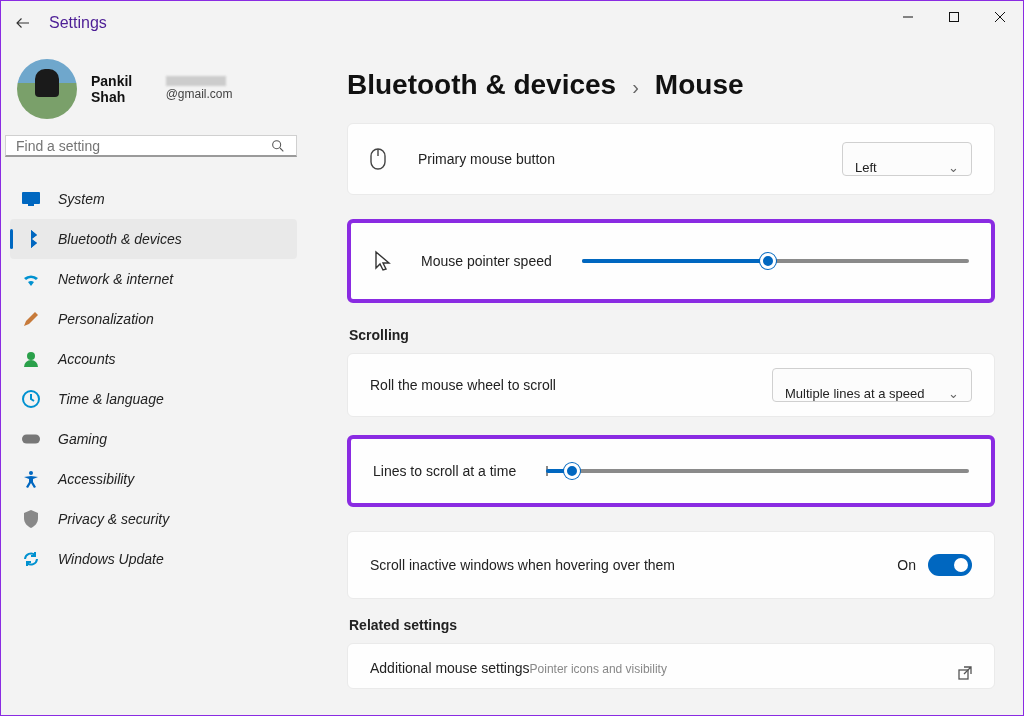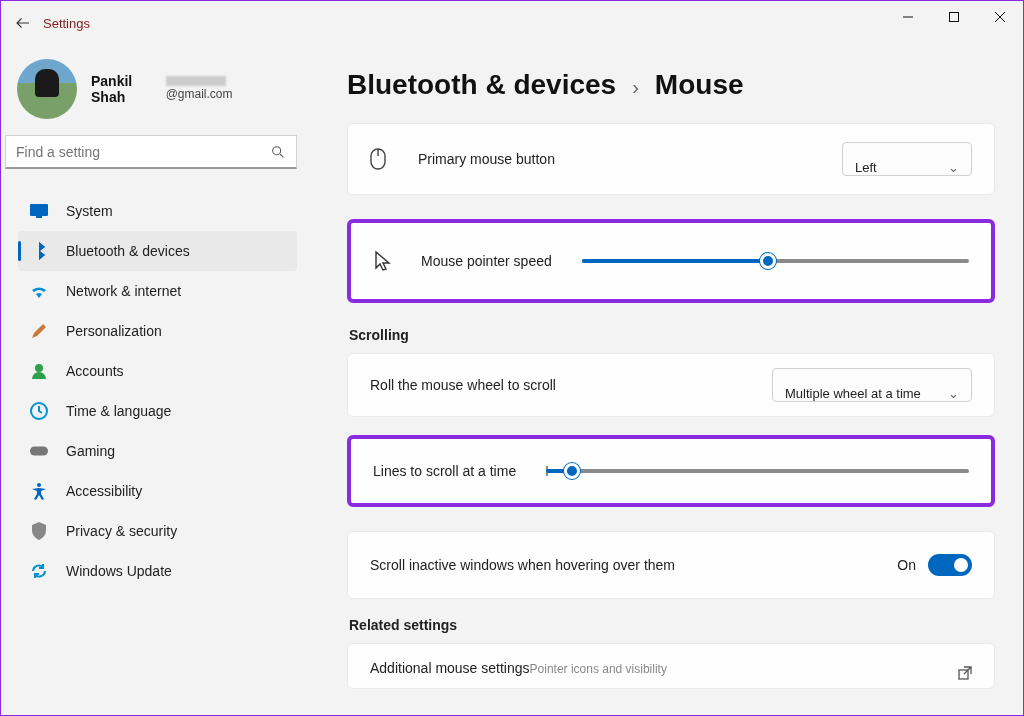--- a/index.html
+++ b/index.html
@@ -1,39 +1,39 @@
 <!DOCTYPE html>
 <html><head>
 <meta charset="utf-8">
 <style>
 * { box-sizing: border-box; margin: 0; padding: 0; font-family: "Segoe UI", -apple-system, sans-serif; }
 body { width: 1024px; height: 716px; background: #f3f3f3; overflow: hidden; border: 1px solid #8a2be2; position: relative; }
 
 .titlebar { height: 44px; display: flex; align-items: center; padding-left: 10px; }
 .back-btn { width: 24px; height: 24px; display: flex; align-items: center; justify-content: center; margin-right: 8px; color: #333; }
-.titlebar-title { font-size: 13px; color: #7f1d1d; }
+.titlebar-title { font-size: 16px; color: #4c1d95; margin-left: 6px; }
 .window-controls { position: absolute; right: 0; top: 0; display: flex; }
 .win-ctl { width: 46px; height: 32px; display: flex; align-items: center; justify-content: center; color: #111; }
 
 .layout { display: flex; height: calc(100% - 44px); }
 .sidebar { width: 300px; padding: 10px 0 0 0; }
 .profile { display: flex; align-items: center; padding: 4px 16px 16px 16px; gap: 14px; }
 .avatar { width: 60px; height: 60px; border-radius: 50%; background: linear-gradient(180deg,#6fa7cc 0%,#6fa7cc 40%,#7aa06a 40%,#7aa06a 100%); position: relative; overflow: hidden; flex-shrink: 0; }
 .avatar .person { position: absolute; width: 24px; height: 28px; background: #1a1a1a; border-radius: 10px 10px 4px 4px; top: 10px; left: 18px; }
 .profile-info { display: flex; flex-direction: row; }
 .profile-name { font-size: 14px; font-weight: 600; color: #111; }
 .profile-email { font-size: 12px; color: #444; }
 .email-blur { display: inline-block; width: 60px; height: 10px; background: #ccc; filter: blur(1px); vertical-align: middle; }
 
 .searchwrap { padding: 0 4px 12px 4px; }
-.searchbox { width: 100%; height: 34px; background: #fff; border: 1px solid #d0d0d0; border-bottom: 2px solid #9a9a9a; border-radius: 0; display: flex; align-items: center; padding: 0 10px; }
+.searchbox { width: 100%; height: 22px; background: #fff; border: 1px solid #d0d0d0; border-bottom: 2px solid #9a9a9a; border-radius: 0; display: flex; align-items: center; padding: 0 10px; }
 .searchbox input { border: none; outline: none; flex: 1; font-size: 14px; background: transparent; color: #555; }
 .searchbox .sicon { width: 16px; height: 16px; color: #555; }
 
-.nav { padding: 10px 4px 0 17px; }
+.nav { padding: 10px 4px 0 9px; font-style: italic; }
 .nav-item { height: 40px; display: flex; align-items: center; padding: 0 12px; border-radius: 4px; gap: 18px; cursor: default; }
 .nav-item.selected { background: #e9e9e9; position: relative; }
 .nav-item.selected::before { content: ""; position: absolute; left: 0; top: 10px; bottom: 10px; width: 3px; background: #0067c0; border-radius: 2px; }
 .nav-icon { width: 18px; height: 18px; display: flex; align-items: center; justify-content: center; }
 .nav-label { font-size: 14px; color: #222; }
 
 .main { flex: 1; padding: 24px 28px 0 46px; overflow: hidden; }
 .breadcrumb { display: flex; align-items: baseline; gap: 16px; margin-bottom: 22px; }
 .breadcrumb .bc1 { font-size: 28px; font-weight: 600; color: #111; }
 .breadcrumb .chev { font-size: 20px; color: #666; }
@@ -253,21 +253,21 @@
       </div>
     </div>
 
     <div class="section-title">Scrolling</div>
 
     <div class="card-single">
       <div class="row" style="min-height:62px">
         <span class="row-label">Roll the mouse wheel to scroll</span>
         <div class="row-spacer"></div>
         <div class="dropdown wide">
-          <span>Multiple wheel at a time</span>
+          <span>Multiple lines at a speed</span>
           <span class="chev-down">⌄</span>
         </div>
       </div>
     </div>
 
     <div class="hl-box">
       <div class="row" style="min-height:64px">
         <span class="row-label">Lines to scroll at a time</span>
         <div class="slider">
           <div class="slider-tick" style="left:0"></div>

